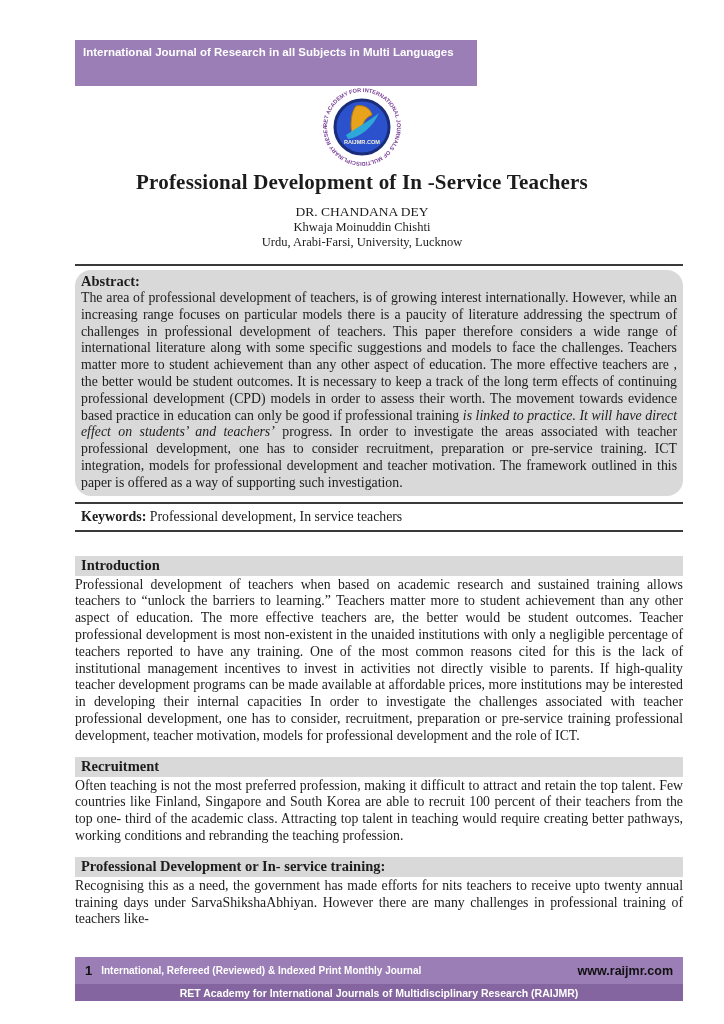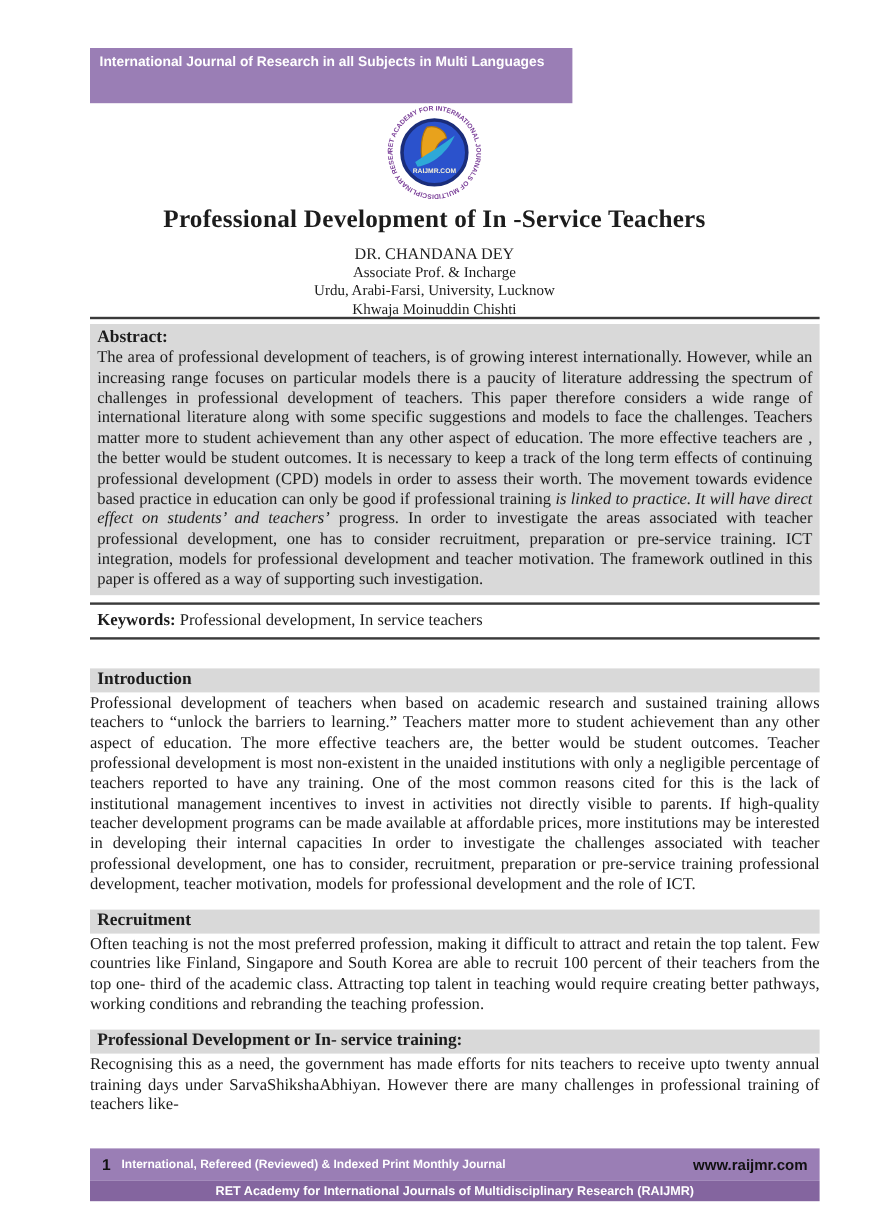--- a/index.html
+++ b/index.html
@@ -21,21 +21,21 @@
   
   .title { position:absolute; top:170px; left:0; width:724px; text-align:center;
            font-size:21px; font-weight:bold; letter-spacing:0.2px; }
   .author { position:absolute; top:204px; left:0; width:724px; text-align:center; line-height:15.5px; }
   .author .name { font-size:13.5px; }
   .author .sub { font-size:12.5px; }
 
   
   .flow { position:absolute; top:264px; left:75px; width:608px; }
   .rule { border-top:2px solid #3a3a3a; height:0; }
-  .graybox { background:#d9d9d9; padding:3px 6px 4px 6px; margin-top:4px; }
+  .graybox { background:#d9d9d9; padding:3px 6px 4px 6px; margin-top:4px;border-radius:16px; }
   .graybox h3 { font-size:14.5px; font-weight:bold; }
   p.body { font-size:13.8px; line-height:16.8px; text-align:justify; }
   .kw { font-size:13.8px; margin:5px 0 5px 0; padding-left:6px; }
   .kw b { font-size:14px; }
   .sect { margin-top:12px; }
   .sect-head { background:#d9d9d9; font-weight:bold; font-size:14.5px; padding:1px 6px 2px 6px; }
   .sect-body { padding:1px 0 0 0; }
   .gap6 { height:6px; } .gap8 { height:8px; }
 
   
@@ -69,23 +69,22 @@
       <circle cx="66" cy="41" r="27" fill="#2b52cc" stroke="#1a2d7a" stroke-width="3"></circle>
       <path d="M60,20 C68,18 75,23 76,29 C70,31 66,37 66,44 L56,48 C54,39 55,26 60,20 Z" fill="#e8a21c" stroke="#b57708" stroke-width="1"></path>
       <path d="M50,49 C62,41 73,35 83,27 C77,41 65,51 52,53 Z" fill="#2ea8d8"></path>
       <text x="66" y="58" text-anchor="middle" font-family="Liberation Sans, sans-serif" font-size="5.6" font-weight="bold" fill="#f5f0d8">RAIJMR.COM</text>
     </svg>
   </div>
 
   <div class="title">Professional Development of In -Service Teachers</div>
   <div class="author">
     <div class="name">DR. CHANDANA DEY</div>
-    <div class="sub">Associate Prof. &amp; Incharge</div>
+    <div class="sub">Khwaja Moinuddin Chishti</div>
     <div class="sub">Urdu, Arabi-Farsi, University, Lucknow</div>
-    <div class="sub">Khwaja Moinuddin Chishti</div>
   </div>
 
   <div class="flow">
 
     <div class="rule"></div>
 
     <div class="graybox">
       <h3>Abstract:</h3>
       <p class="body"><span>The area of professional development of teachers, is of growing interest internationally. However, while an increasing range focuses on particular models there is a paucity of literature addressing the spectrum of challenges in professional development of teachers. This paper therefore considers a wide range of international literature along with some specific suggestions and models to face the challenges. Teachers matter more to student achievement than any other aspect of education. The more effective teachers are , the better would be student outcomes. It is necessary to keep a track of the long term effects of continuing professional development (CPD) models in order to assess their worth. The movement towards evidence based practice in education can only be good if professional training </span><i>is linked to practice. It will have direct effect on students’ and teachers’</i><span> progress. In order to investigate the areas associated with teacher professional development, one has to consider recruitment, preparation or pre-service training. ICT integration, models for professional development and teacher motivation. The framework outlined in this paper is offered as a way of supporting such investigation.</span></p>
     </div>

